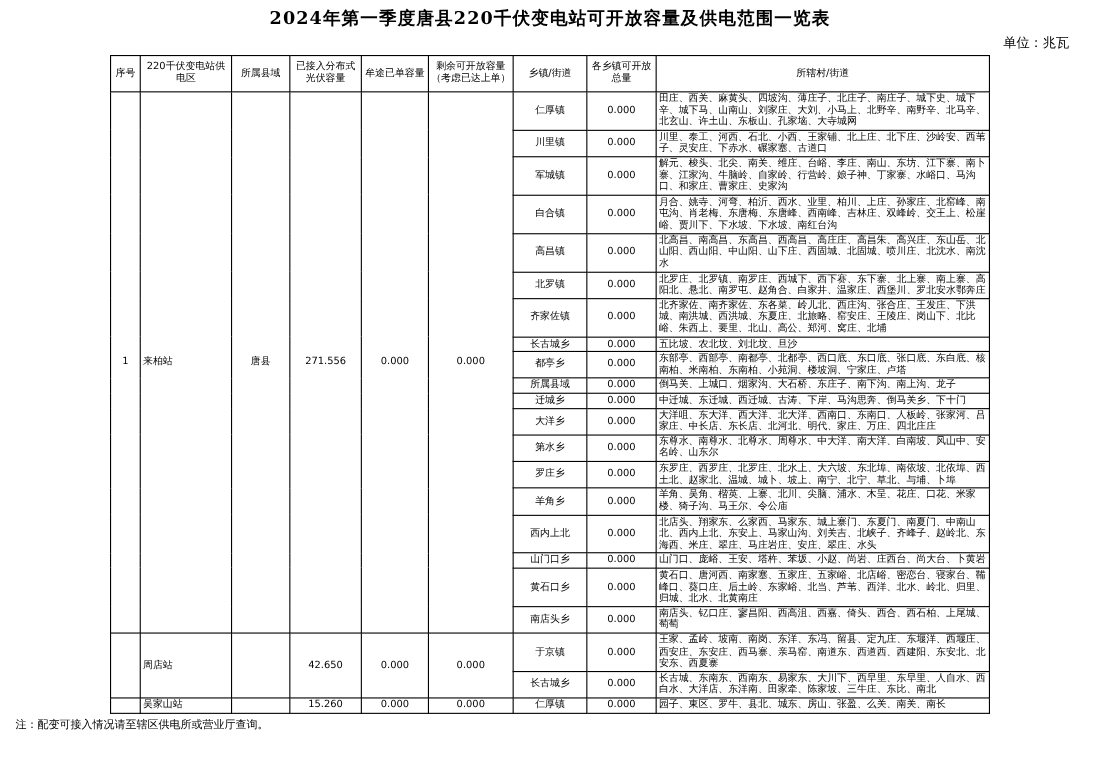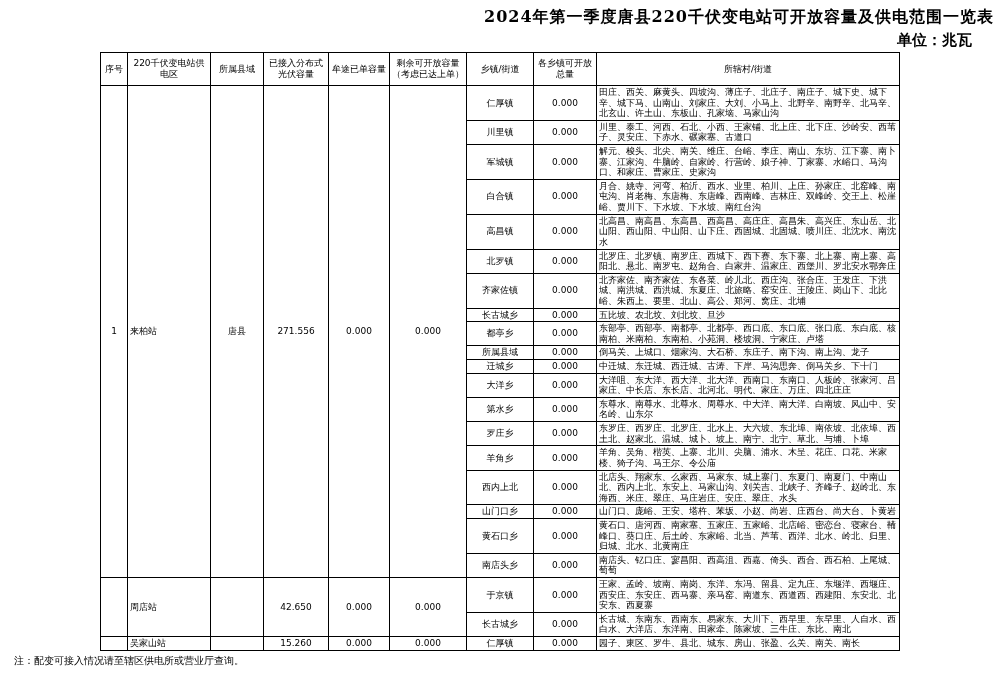--- a/index.html
+++ b/index.html
@@ -16,34 +16,33 @@
     overflow: hidden;
   }
   .page {
     position: relative;
     width: 1000px;
     height: 691px;
     box-sizing: border-box;
     padding: 0 6px;
   }
   .doc-title {
-    text-align: right;
+    text-align: center;
     font-size: 16px;
     font-weight: bold;
     letter-spacing: 1px;
     padding-top: 7px;
     padding-bottom: 3px;
     font-family: "DejaVu Serif", "Liberation Serif", serif;
   }
   .unit-line {
     text-align: right;
-    font-size: 15px;
+    font-size: 12px;
     padding-right: 22px;
     padding-bottom: 2px;
-    font-weight: bold;
   }
   table.main {
     border-collapse: collapse;
     width: 800px;
     margin: 0 auto;
     table-layout: fixed;
   }
   table.main th, table.main td {
     border: 1px solid #000;
     font-size: 9px;
@@ -103,21 +102,21 @@
     <tbody id="table-body">
         <tr>
           <td class="c-idx vert-mid" rowspan="19">1</td>
           <td class="c-station vert-mid" rowspan="19">来柏站</td>
           <td class="c-county vert-mid" rowspan="19">唐县</td>
           <td class="c-cap vert-mid" rowspan="19">271.556</td>
           <td class="c-cap2 vert-mid" rowspan="19">0.000</td>
           <td class="c-dist vert-mid" rowspan="19">0.000</td>
           <td class="c-town">仁厚镇</td>
           <td class="c-open">0.000</td>
-          <td class="villages">田庄、西关、麻黄头、四坡沟、薄庄子、北庄子、南庄子、城下史、城下辛、城下马、山南山、刘家庄、大刘、小马上、北野辛、南野辛、北马辛、北玄山、许土山、东板山、孔家垴、马家山沟</td>
+          <td class="villages">田庄、西关、麻黄头、四坡沟、薄庄子、北庄子、南庄子、城下史、城下辛、城下马、山南山、刘家庄、大刘、小马上、北野辛、南野辛、北马辛、北玄山、许土山、东板山、孔家垴、大寺城网</td>
         </tr>
         <tr>
           <td class="c-town">川里镇</td>
           <td class="c-open">0.000</td>
           <td class="villages">川里、泰工、河西、石北、小西、王家铺、北上庄、北下庄、沙岭安、西苇子、灵安庄、下赤水、碾家塞、古道口</td>
         </tr>
         <tr>
           <td class="c-town">军城镇</td>
           <td class="c-open">0.000</td>
           <td class="villages">解元、梭头、北尖、南关、维庄、台峪、李庄、南山、东坊、江下寨、南卜寨、江家沟、牛脑岭、自家岭、行营岭、娘子神、丁家寨、水峪口、马沟口、和家庄、曹家庄、史家沟</td>

